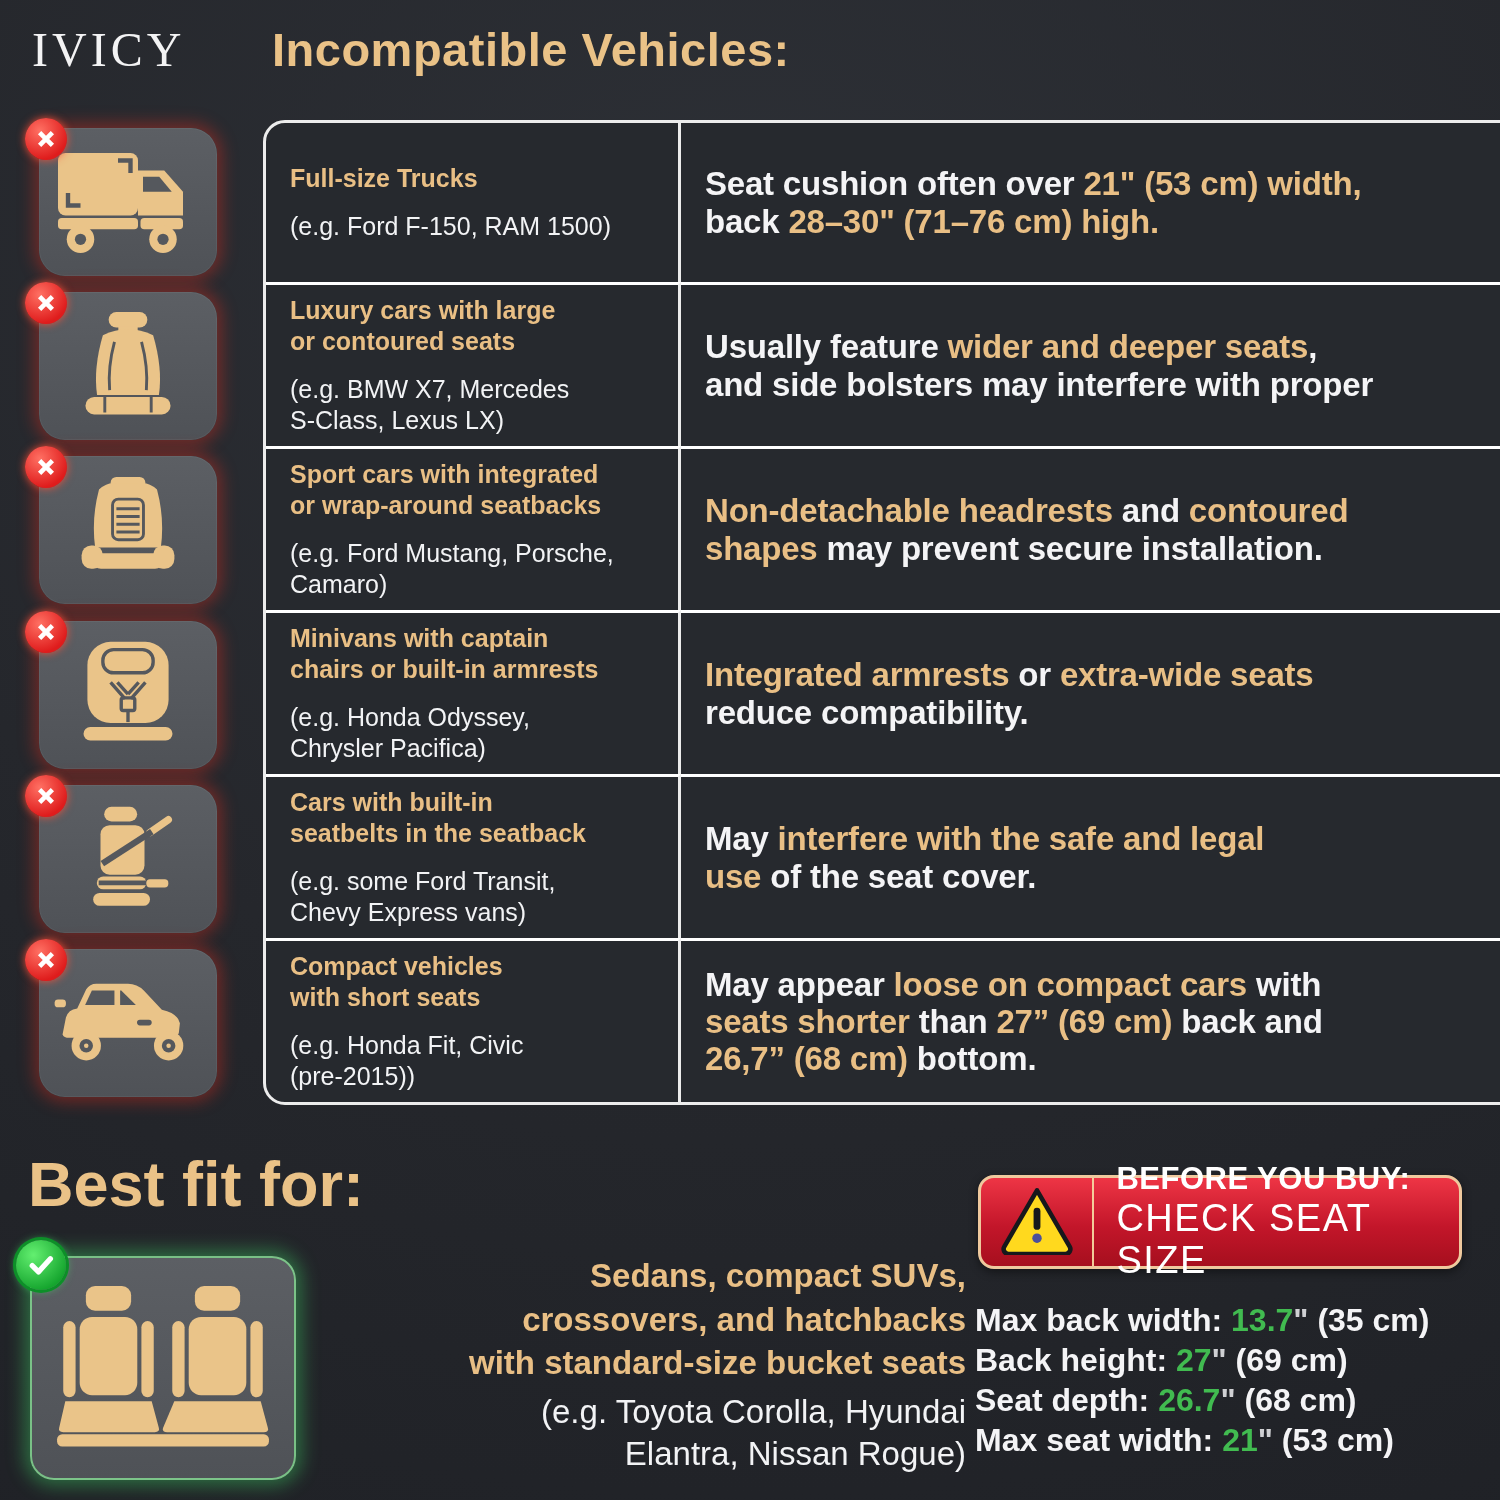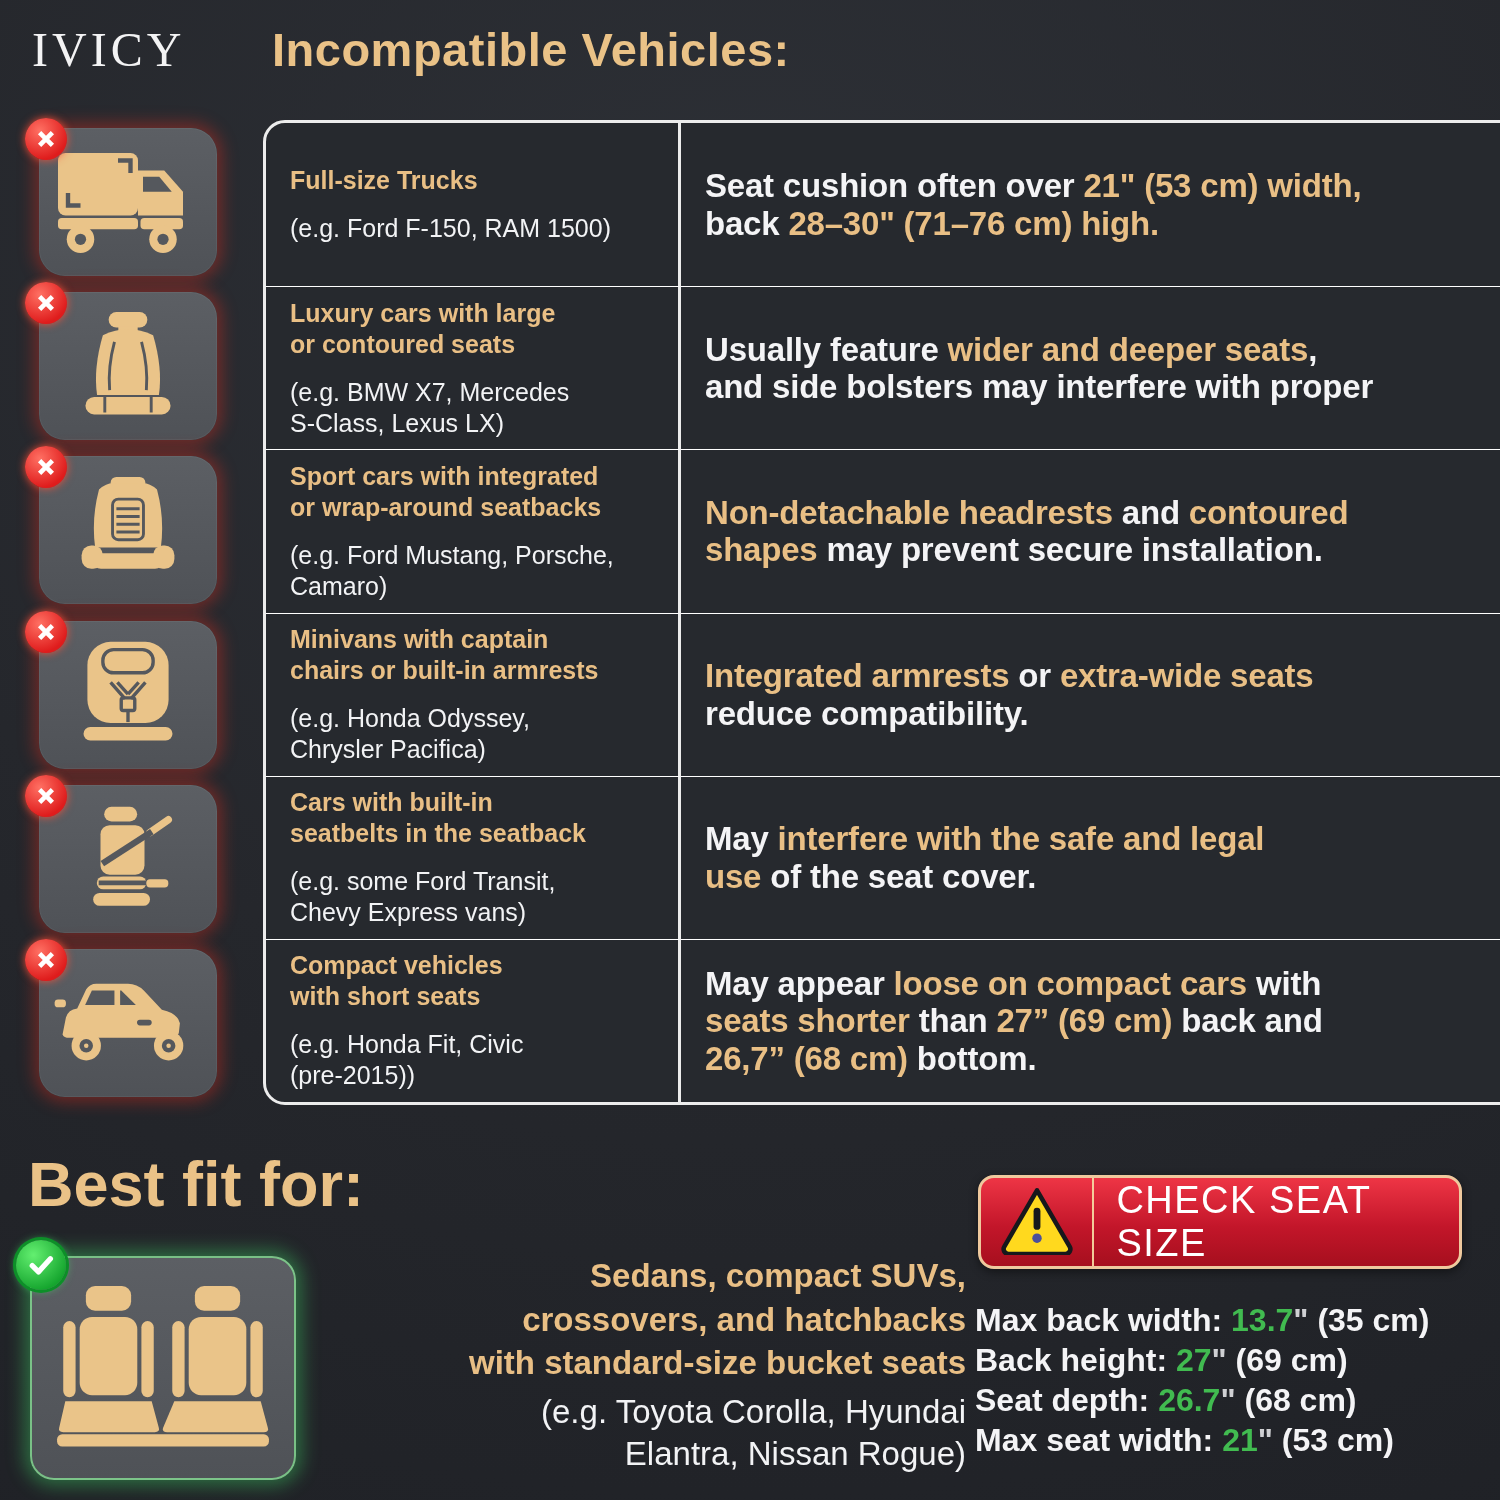--- a/index.html
+++ b/index.html
@@ -30,21 +30,21 @@
   .badge.check{background:radial-gradient(circle at 35% 30%, #63ef70, #15a52e 75%);
     box-shadow:0 0 0 3px #0d8f28, 0 0 10px rgba(70,230,110,.8);}
   
   .table{position:absolute;left:263px;top:120px;width:1471px;height:985px;
     display:grid;grid-template-columns:415px 1fr;grid-auto-rows:1fr;
     border:3px solid #ececec;border-radius:22px;background:#26292e;overflow:hidden;
     box-sizing:border-box;}
   .tcell{display:flex;flex-direction:column;justify-content:center;box-sizing:border-box;
     padding:10px 20px 10px 24px;}
   .tcell.left{border-right:3px solid #ececec;}
-  .tcell:nth-child(n+3){border-top:1px solid #ffffff;}
+  .tcell:nth-child(n+3){border-top:3px solid #ffffff;}
   .cat-title{color:#e9bf85;font-size:25px;font-weight:800;line-height:1.24;white-space:pre-line;}
   .cat-sub{color:#f2f3f5;font-size:25px;font-weight:400;line-height:1.24;margin-top:17px;white-space:pre-line;}
   .desc{font-size:33px;font-weight:700;line-height:1.13;letter-spacing:-.2px;white-space:pre-wrap;}
   .seg-white{color:#f4f4f6;} .seg-gold{color:#e9bf85;} .seg-green{color:#41bb50;} .seg-grey{color:#cfd0d3;}
   
   .bestfit-heading{position:absolute;left:28px;top:1148px;color:#eac287;font-size:63px;font-weight:800;}
   .bf-tile-wrap{position:absolute;left:30px;top:1256px;}
   .bf-tile{position:relative;width:262px;height:220px;border-radius:24px;
     background:linear-gradient(180deg,#5c5f64,#4f5257);
     box-shadow:0 0 18px 6px rgba(66,220,104,.40);
@@ -306,20 +306,21 @@
 
   <div class="warn-banner">
     <div class="warn-left">
       <span><svg width="76" viewBox="0 0 100 92">
         <path d="M50 7 93 81a6.5 6.5 0 0 1-5.6 9.8H12.6A6.5 6.5 0 0 1 7 81Z" fill="#ffd91e" stroke="#17181c" stroke-width="6" stroke-linejoin="round"></path>
         <rect x="45.5" y="30" width="9" height="29" rx="4.5" fill="#17181c"></rect>
         <circle cx="50" cy="70" r="6.2" fill="#4b4f9b"></circle>
       </svg></span>
     </div>
     <div class="warn-text">
+      <div class="warn-l1">BEFORE YOU BUY:</div>
       <div class="warn-l2">CHECK SEAT SIZE</div>
     </div>
   </div>
 
   <div class="measures">
     <div class="measure-line"><span class="seg-white">Max back width: </span><span class="seg-green">13.7</span><span class="seg-grey">"</span><span class="seg-white"> (35 cm)</span></div>
     <div class="measure-line"><span class="seg-white">Back height: </span><span class="seg-green">27</span><span class="seg-grey">"</span><span class="seg-white"> (69 cm)</span></div>
     <div class="measure-line"><span class="seg-white">Seat depth: </span><span class="seg-green">26.7</span><span class="seg-grey">"</span><span class="seg-white"> (68 cm)</span></div>
     <div class="measure-line"><span class="seg-white">Max seat width: </span><span class="seg-green">21</span><span class="seg-grey">"</span><span class="seg-white"> (53 cm)</span></div>
   </div>

